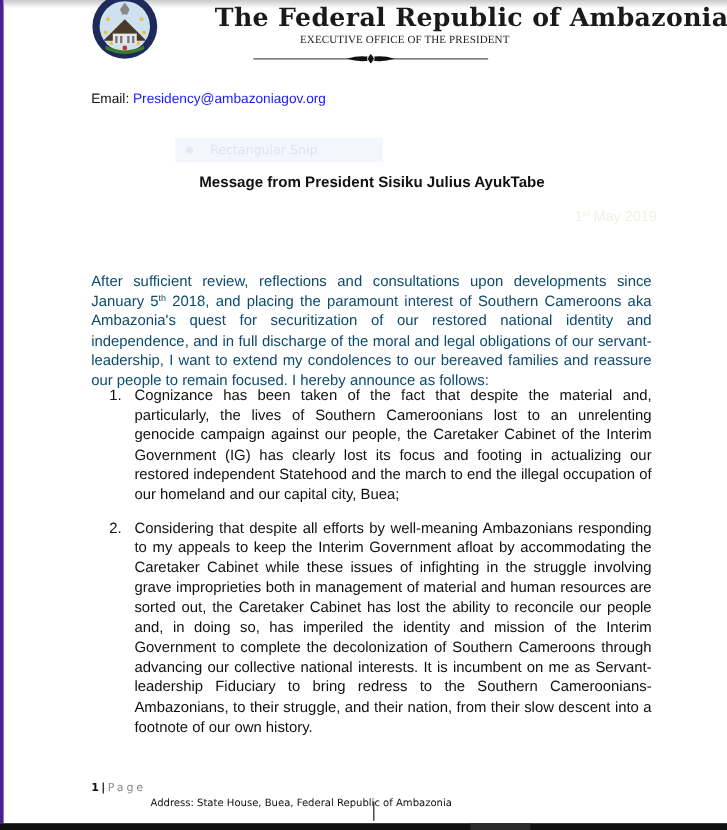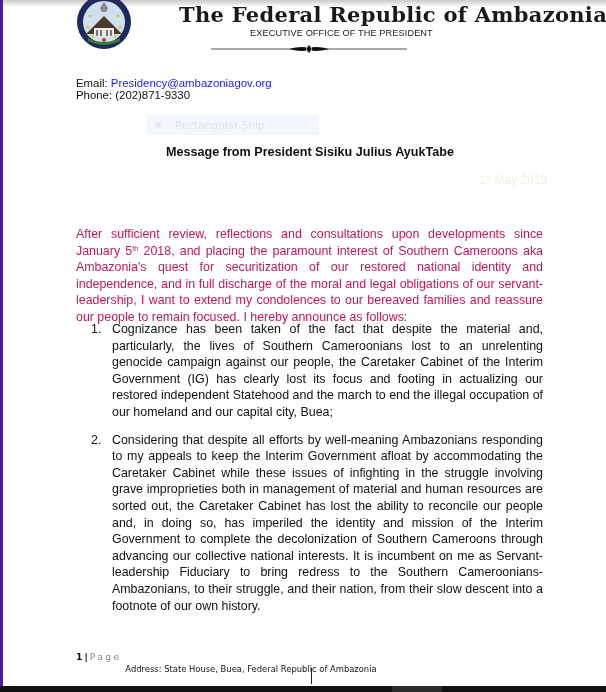--- a/index.html
+++ b/index.html
@@ -33,21 +33,21 @@
     border-radius: 50%;
   }
   .title {
     position: absolute; left: 176px; top: 2px;
     font-family: "DejaVu Serif", serif; font-weight: bold;
     font-size: 21px; letter-spacing: 0.3px; color: #1a1a1a;
     white-space: nowrap;
   }
   .subtitle {
     position: absolute; left: 247px; top: 28px;
-    font-family: Liberation Sans, sans-serif; font-size: 9.2px; color: #222;
+    font-family: Liberation Serif, serif; font-size: 9.2px; color: #222;
     white-space: nowrap; letter-spacing: 0.1px;
   }
   .divider {
     position: absolute; left: 208px; top: 44px; width: 196px; height: 10px;
   }
 
   
   .contact {
     position: absolute; left: 73px; top: 77px;
     font-size: 11.4px; line-height: 12.3px; color: #111;
@@ -72,21 +72,21 @@
     font-size: 12px; color: #f3efe5; white-space: nowrap;
   }
   .date sup, .para sup { font-size: 0.6em; line-height: 0; vertical-align: 0.6em; }
 
   .salutation {
     position: absolute; left: 73px; top: 201px;
     font-size: 12.4px; color: #111; white-space: nowrap;
   }
   .para {
     position: absolute; left: 73px; top: 226px; width: 467px;
-    font-size: 12.4px; line-height: 16.6px; text-align: justify; color: #be185d;
+    font-size: 12.4px; line-height: 16.6px; text-align: justify; color: #0c4a6e;
   }
   .list {
     position: absolute; left: 88px; top: 321px; width: 452px;
     margin: 0; padding: 0; list-style: none;
   }
   .list li {
     position: relative; padding-left: 21px;
     font-size: 12.4px; line-height: 16.6px; text-align: justify; color: #111;
     margin-bottom: 11px;
   }
@@ -142,21 +142,20 @@
     <line x1="0" y1="5" x2="196" y2="5" stroke="#555" stroke-width="1"></line>
     <path d="M78 5 Q90 1.5 98 4 L98 6 Q90 8.5 78 5 Z" fill="#111"></path>
     <path d="M118 5 Q106 1.5 98 4 L98 6 Q106 8.5 118 5 Z" fill="#111"></path>
     <path d="M98 1 L101 5 L98 9 L95 5 Z" fill="#111"></path>
     <rect x="95" y="3.4" width="6" height="3.2" fill="#fff"></rect>
     <path d="M98 1.5 L100.8 5 L98 8.5 L95.2 5 Z" fill="#111"></path>
   </svg>
 
   <div class="contact">
     <div><span>Email: </span><a>Presidency@ambazoniagov.org</a></div>
-    <div>Phone: (202)871-9330</div>
   </div>
 
   <div class="snip">
     <span class="dot"></span>
     <span>Rectangular Snip</span>
   </div>
 
   <div class="heading">Message from President Sisiku Julius AyukTabe</div>
   <div class="date"><span>1</span><sup>st</sup><span> May 2019</span></div>
 

